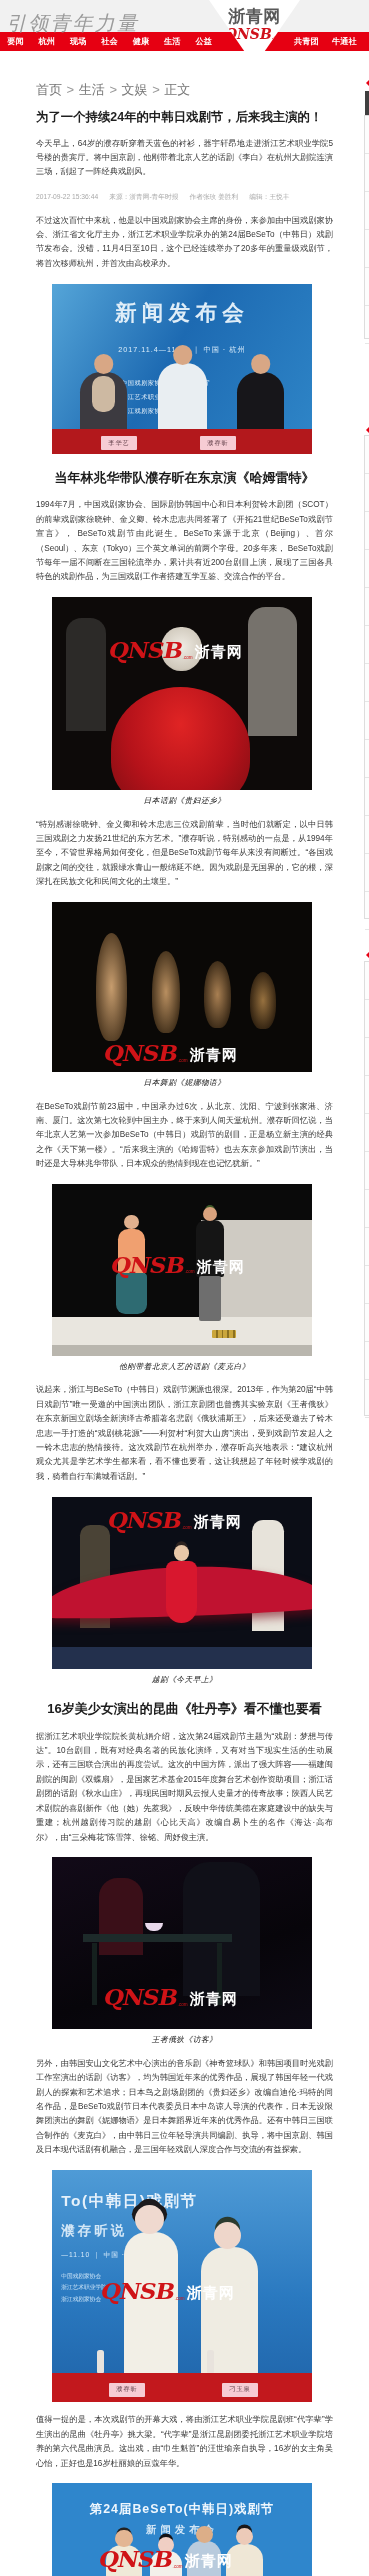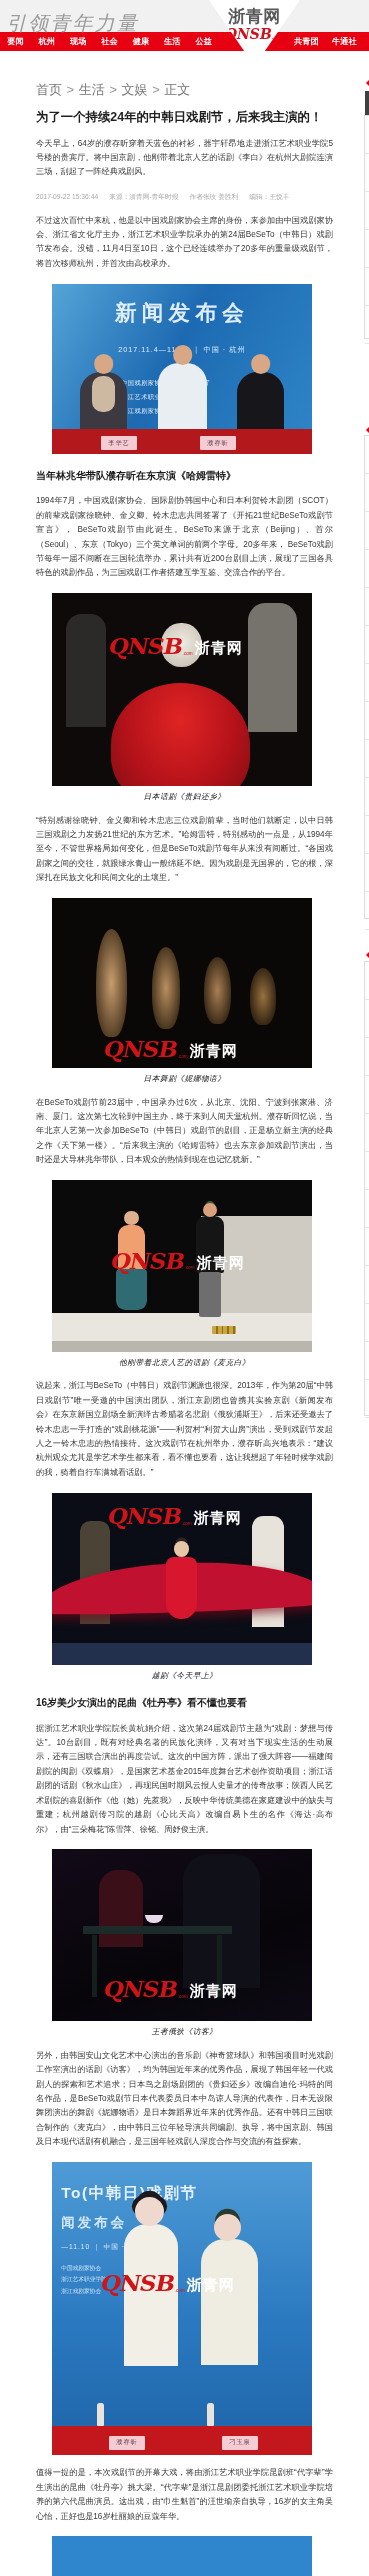--- a/index.html
+++ b/index.html
@@ -20,21 +20,21 @@
            font-family:"DejaVu Serif",serif;line-height:13.4px;}
   .logo-com{font-size:4.6px;color:#d0111b;font-style:normal;}
   
   .breadcrumb{margin:30px 12px 0 36px;font-size:13px;color:#777;}
   .breadcrumb .sep{margin:0 4.6px;color:#999;}
   .crumb{cursor:pointer;}
   .title{margin:10.3px 0 0 36px;width:302px;font-size:12.4px;line-height:16.5px;font-weight:bold;color:#1f1f1f;}
   .para{width:297px;margin:11.3px 0 0 36px;font-size:8.2px;line-height:14.4px;color:#373737;text-align:justify;}
   .meta{margin:13.4px 0 0 36px;font-size:6.7px;color:#a9a9a9;}
   .meta span{margin-right:9.3px;}
-  .subhead{margin:15.5px 0 0 36px;width:297px;font-size:10px;font-weight:bold;color:#1c1c1c;}
+  .subhead{margin:15.5px 0 0 36px;width:297px;font-size:13px;font-weight:bold;color:#1c1c1c;text-align:center;}
   
   .photo{width:260px;margin:12.4px 0 0 52px;position:relative;overflow:hidden;}
   .caption{width:297px;margin:6.2px 0 0 36px;text-align:center;font-size:7.7px;color:#141414;
            font-family:"DejaVu Serif","Liberation Serif",serif;font-style:italic;letter-spacing:0.5px;}
   .wm{position:absolute;display:flex;align-items:flex-end;z-index:4;}
   .wm-en{color:#cf1317;font-family:"DejaVu Serif",serif;font-style:italic;font-weight:bold;
          font-size:23px;line-height:18.5px;letter-spacing:-1px;}
   .wm-com{color:#cf1317;font-size:4.6px;margin:0 2.1px 0 0.5px;}
   .wm-cn{color:#ffffff;font-size:15px;font-weight:bold;letter-spacing:1px;line-height:15.5px;}
   
@@ -99,21 +99,21 @@
   
   .ph6{height:172px;background:linear-gradient(160deg,#120a18 0%,#07050a 60%,#0d0a14 100%);}
   .ph6 .table{position:absolute;top:77px;left:31px;width:149px;height:8.2px;background:#1d2a2a;box-shadow:0 31px 0 -14.4px #17201f;}
   .ph6 .leg1{position:absolute;top:86px;left:40px;width:5.2px;height:62px;background:#15201e;}
   .ph6 .leg2{position:absolute;top:86px;left:165px;width:5.2px;height:62px;background:#15201e;}
   .ph6 .pL{position:absolute;top:20.6px;left:47px;width:44px;height:77px;background:#3a0f18;border-radius:18.5px 18.5px 0 0;}
   .ph6 .pR{position:absolute;top:5.2px;left:131px;width:77px;height:134px;background:#101018;border-radius:26px 26px 0 0;}
   .ph6 .bowl{position:absolute;top:66px;left:93px;width:17.5px;height:8.2px;background:#e9d9ec;border-radius:0 0 8.2px 8.2px;}
   .ph6 .wm{top:131px;left:52px;}
   
-  .ph7{height:293px;background:linear-gradient(180deg,#4f9bd6 0%,#2a79c0 55%,#1f63a8 100%);}
+  .ph7{height:232px;background:linear-gradient(180deg,#4f9bd6 0%,#2a79c0 55%,#1f63a8 100%);}
   .ph7 .t1{position:absolute;top:20.6px;left:9.3px;color:#eef6fd;font-size:15.5px;font-weight:bold;letter-spacing:1.5px;opacity:.95;}
   .ph7 .t2{position:absolute;top:52px;left:9.3px;color:#e4f1fb;font-size:13.4px;font-weight:bold;letter-spacing:3.1px;opacity:.9;}
   .ph7 .t3{position:absolute;top:81px;left:9.3px;color:#d8ebfa;font-size:6.7px;letter-spacing:1px;}
   .ph7 .orgs{position:absolute;top:101px;left:9.3px;color:#cfe6f8;font-size:5.7px;line-height:11.3px;}
   .ph7 .pA{position:absolute;top:62px;left:72px;width:54px;height:142px;background:#f2efe6;border-radius:23px 23px 0 0;}
   .ph7 .pA:before{content:"";position:absolute;top:-27px;left:11.3px;width:29px;height:29px;border-radius:50%;background:#efd9cf;box-shadow:0 -7.2px 0 -1px #1c1a1c,7.2px -5.2px 0 -4.1px #1c1a1c,-7.2px -5.2px 0 -4.1px #1c1a1c;}
   .ph7 .pB{position:absolute;top:77px;left:149px;width:57px;height:126px;background:#efece2;border-radius:24px 24px 0 0;}
   .ph7 .pB:before{content:"";position:absolute;top:-25px;left:13.4px;width:27px;height:27px;border-radius:50%;background:#eed6ca;box-shadow:0 -6.2px 0 -1px #2a3a2e;}
   .ph7 .table{position:absolute;bottom:0;width:100%;height:29px;background:#c2181d;}
   .ph7 .n1{left:57px;bottom:5.2px;} .ph7 .n2{left:170px;bottom:5.2px;}
@@ -246,21 +246,21 @@
   <div class="wig"></div>
   <div class="gown"></div>
   <div class="wm">
       <span class="wm-en">QNSB</span>
       <span class="wm-com">.com</span>
       <span class="wm-cn">浙青网</span>
     </div>
 </div>
 <div class="caption">日本话剧《贵妇还乡》</div>
 
-<p class="para">“特别感谢徐晓钟、金义卿和铃木忠志三位戏剧前辈，当时他们就断定，以中日韩三国戏剧之力发扬21世纪的东方艺术。”哈姆雷特，特别感动的一点是，从1994年至今，不管世界格局如何变化，但是BeSeTo戏剧节每年从来没有间断过。“各国戏剧家之间的交往，就跟绿水青山一般绵延不绝。因为戏剧是无国界的，它的根，深深扎在民族文化和民间文化的土壤里。”</p>
+<p class="para">“特别感谢徐晓钟、金义卿和铃木忠志三位戏剧前辈，当时他们就断定，以中日韩三国戏剧之力发扬21世纪的东方艺术。”濮存昕说，特别感动的一点是，从1994年至今，不管世界格局如何变化，但是BeSeTo戏剧节每年从来没有间断过。“各国戏剧家之间的交往，就跟绿水青山一般绵延不绝。因为戏剧是无国界的，它的根，深深扎在民族文化和民间文化的土壤里。”</p>
 
 <div class="photo ph3">
   <div class="dancer d1"></div>
   <div class="dancer d2"></div>
   <div class="dancer d3"></div>
   <div class="dancer d4"></div>
   <div class="wm">
       <span class="wm-en">QNSB</span>
       <span class="wm-com">.com</span>
       <span class="wm-cn">浙青网</span>
@@ -278,21 +278,21 @@
   <div class="man"></div>
   <div class="cans"></div>
   <div class="wm">
       <span class="wm-en">QNSB</span>
       <span class="wm-com">.com</span>
       <span class="wm-cn">浙青网</span>
     </div>
 </div>
 <div class="caption">他刚带着北京人艺的话剧《麦克白》</div>
 
-<p class="para">说起来，浙江与BeSeTo（中韩日）戏剧节渊源也很深。2013年，作为第20届“中韩日戏剧节”唯一受邀的中国演出团队，浙江京剧团也曾携其实验京剧《新闻发布会》在东京新国立剧场全新演绎古希腊著名悲剧《俄狄浦斯王》，后来还受邀去了铃木忠志一手打造的“戏剧桃花源”——利贺村“利贺大山房”演出，受到戏剧节发起人之一铃木忠志的热情接待。这次戏剧节在杭州举办，濮存昕高兴地表示：“建议杭州观众尤其是学艺术学生都来看，看不懂也要看，这让我想起了年轻时候学戏剧的我，骑着自行车满城看话剧。”</p>
+<p class="para">说起来，浙江与BeSeTo（中韩日）戏剧节渊源也很深。2013年，作为第20届“中韩日戏剧节”唯一受邀的中国演出团队，浙江京剧团也曾携其实验京剧《王者俄狄》在东京新国立剧场全新演绎古希腊著名悲剧《俄狄浦斯王》，后来还受邀去了铃木忠志一手打造的“戏剧桃花源”——利贺村“利贺大山房”演出，受到戏剧节发起人之一铃木忠志的热情接待。这次戏剧节在杭州举办，濮存昕高兴地表示：“建议杭州观众尤其是学艺术学生都来看，看不懂也要看，这让我想起了年轻时候学戏剧的我，骑着自行车满城看话剧。”</p>
 
 <div class="photo ph5">
   <div class="gL"></div>
   <div class="gR"></div>
   <div class="ribbon"></div>
   <div class="center"></div>
   <div class="deck"></div>
   <div class="wm">
       <span class="wm-en">QNSB</span>
       <span class="wm-com">.com</span>
@@ -317,21 +317,21 @@
       <span class="wm-com">.com</span>
       <span class="wm-cn">浙青网</span>
     </div>
 </div>
 <div class="caption">王者俄狄《访客》</div>
 
 <p class="para">另外，由韩国安山文化艺术中心演出的音乐剧《神奇篮球队》和韩国项目时光戏剧工作室演出的话剧《访客》，均为韩国近年来的优秀作品，展现了韩国年轻一代戏剧人的探索和艺术追求；日本鸟之剧场剧团的《贵妇还乡》改编自迪伦·玛特的同名作品，是BeSeTo戏剧节日本代表委员日本中岛谅人导演的代表作，日本无设限舞团演出的舞剧《妮娜物语》是日本舞蹈界近年来的优秀作品。还有中韩日三国联合制作的《麦克白》，由中韩日三位年轻导演共同编剧、执导，将中国京剧、韩国及日本现代话剧有机融合，是三国年轻戏剧人深度合作与交流的有益探索。</p>
 
 <div class="photo ph7">
   <div class="t1">To(中韩日)戏剧节</div>
-  <div class="t2">闻发布会</div>
+  <div class="t2">濮存昕说</div>
   <div class="t3">—11.10 ｜ 中国 · 杭州</div>
   <div class="orgs">
     <div>中国戏剧家协会</div>
     <div>浙江艺术职业学院</div>
     <div>浙江戏剧家协会</div>
   </div>
   <div class="pA"></div>
   <div class="pB"></div>
   <div class="bottle b1"></div>
   <div class="bottle b2"></div>
@@ -341,20 +341,21 @@
   <div class="wm">
       <span class="wm-en">QNSB</span>
       <span class="wm-com">.com</span>
       <span class="wm-cn">浙青网</span>
     </div>
 </div>
 
 <p class="para">值得一提的是，本次戏剧节的开幕大戏，将由浙江艺术职业学院昆剧班“代字辈”学生演出的昆曲《牡丹亭》挑大梁。“代字辈”是浙江昆剧团委托浙江艺术职业学院培养的第六代昆曲演员。这出戏，由“巾生魁首”的汪世瑜亲自执导，16岁的女主角吴心怡，正好也是16岁杜丽娘的豆蔻年华。</p>
 
 <div class="photo ph8">
+  <div class="t1">第24届BeSeTo(中韩日)戏剧节</div>
   <div class="t2">新闻发布会</div>
 
   <div class="g1"></div>
   <div class="g2"></div>
   <div class="g3"></div>
   <div class="g4"></div>
   <div class="wm">
       <span class="wm-en">QNSB</span>
       <span class="wm-com">.com</span>
       <span class="wm-cn">浙青网</span>

